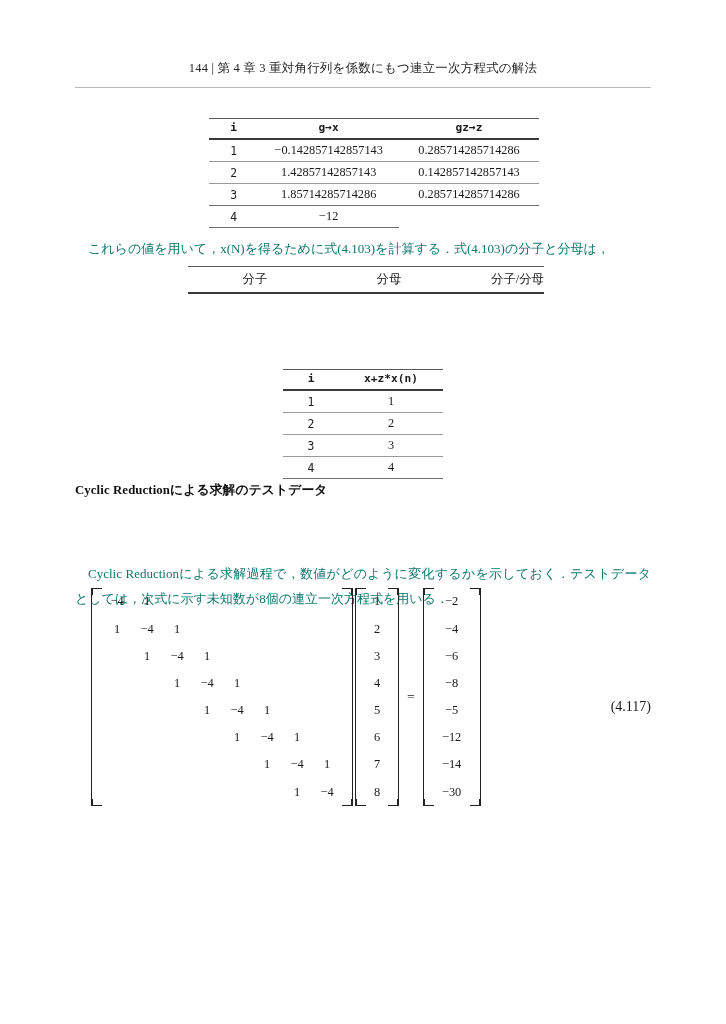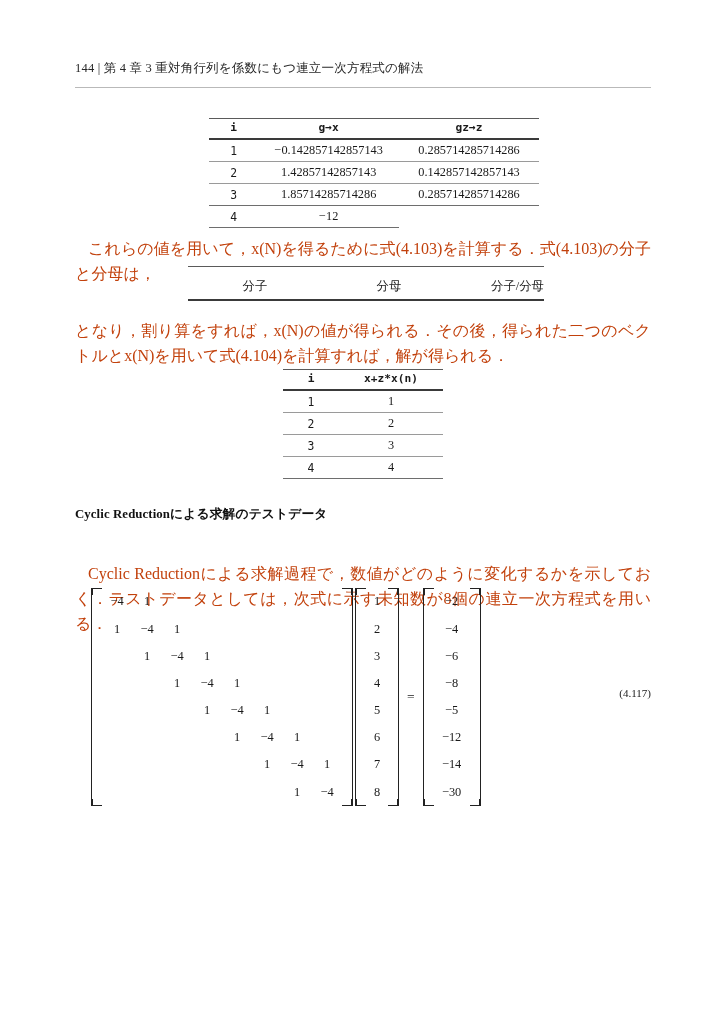--- a/index.html
+++ b/index.html
@@ -26,36 +26,37 @@
   
   .runhead {
     position: absolute;
     left: 75px;
     top: 60px;
     width: 576px;
     font-size: 12.5px;
     letter-spacing: 0.2px;
     color: #262626;
     white-space: nowrap;
+    text-align: center;
   }
   .runhead-rule {
     position: absolute;
     left: 75px;
     top: 87px;
     width: 576px;
     height: 1px;
     background: #b9b9b9;
   }
 
   
   .para {
     position: absolute;
-    font-size: 16px;
+    font-size: 13px;
     line-height: 25px;
-    color: #c2410c;
+    color: #0f766e;
     text-align: justify;
     text-justify: inter-character;
   }
   .para .ind { display: inline-block; width: 13px; }
 
   
   .tbl {
     position: absolute;
     border-collapse: collapse;
     font-size: 12.3px;
@@ -71,21 +72,21 @@
     font-size: 11.2px;
     font-weight: bold;
     padding-bottom: 4px;
     padding-top: 2px;
   }
   .tbl .hdr-jp td {
     font-family: "Liberation Serif", "DejaVu Serif", serif;
     font-size: 12.4px;
     font-weight: normal;
     padding-bottom: 4px;
-    padding-top: 11px;
+    padding-top: 4px;
   }
   .rule-top    { border-top: 1.2px solid #5a5a5a; }
   .rule-thick  { border-bottom: 2.4px solid #3a3a3a; }
   .rule-thin   { border-bottom: 1px solid #9a9a9a; }
   .rule-mid    { border-bottom: 1.3px solid #6e6e6e; }
   .idx { font-weight: bold; font-family: "DejaVu Sans Mono","Liberation Mono",monospace; font-size: 11.4px; }
   .num { font-variant-numeric: lining-nums; }
   .blank-cell { border-bottom: none !important; }
 
   
@@ -160,22 +161,22 @@
   .vgrid.wide { grid-template-columns: 36px; }
   .eqsign {
     font-size: 13.5px;
     padding: 0 7px;
     display: flex;
     align-items: center;
   }
   .eqnum {
     position: absolute;
     right: 0;
-    top: 99px;
-    font-size: 11px;
+    top: 111px;
+    font-size: 14px;
   }
 </style>
 </head>
 <body>
 
 <div class="page">
 
   <div class="runhead">144 | 第 4 章 3 重対角行列を係数にもつ連立一次方程式の解法</div>
   <div class="runhead-rule"></div>
 
@@ -214,21 +215,20 @@
   <table class="tbl" id="t2" style="left:188px; top:266px; width:356px;">
     <tbody>
       <tr class="hdr-jp rule-top rule-thick">
         <td style="width:134px;">分子</td>
         <td style="width:134px;">分母</td>
         <td style="width:88px;text-align:right;">分子/分母</td>
       </tr>
     </tbody>
   </table>
 
-  <div class="para" style="left:75px; top:318px; width:576px;"><span>となり，割り算をすれば，x(N)の値が得られる．その後，得られた二つのベクトルとx(N)を用いて式(4.104)を計算すれば，解が得られる．</span></div>
 
   <table class="tbl" id="t3" style="left:283px; top:369px; width:160px;">
     <tbody>
       <tr class="hdr rule-top rule-thick">
         <td style="width:56px;">i</td>
         <td style="width:104px;">x+z*x(n)</td>
       </tr>
       <tr class="rule-thin">
         <td class="idx">1</td>
         <td class="num">1</td>
@@ -241,21 +241,21 @@
         <td class="idx">3</td>
         <td class="num">3</td>
       </tr>
       <tr class="rule-mid">
         <td class="idx">4</td>
         <td class="num">4</td>
       </tr>
     </tbody>
   </table>
 
-  <div class="sechead" style="left:75px; top:506px;">Cyclic Reductionによる求解のテストデータ</div>
+  <div class="sechead" style="left:75px; top:482px;">Cyclic Reductionによる求解のテストデータ</div>
 
   <div class="para" style="left:75px; top:517px; width:576px;margin-top:44px;"><span class="ind"></span><span>Cyclic Reductionによる求解過程で，数値がどのように変化するかを示しておく．テストデータとしては，次式に示す未知数が8個の連立一次方程式を用いる．</span></div>
 
   <div class="eqwrap">
     <div class="eqrow">
 
       <div class="brk l"></div>
       <div class="mgrid" id="coef-matrix">
           <div>−4</div>
           <div>1</div>

